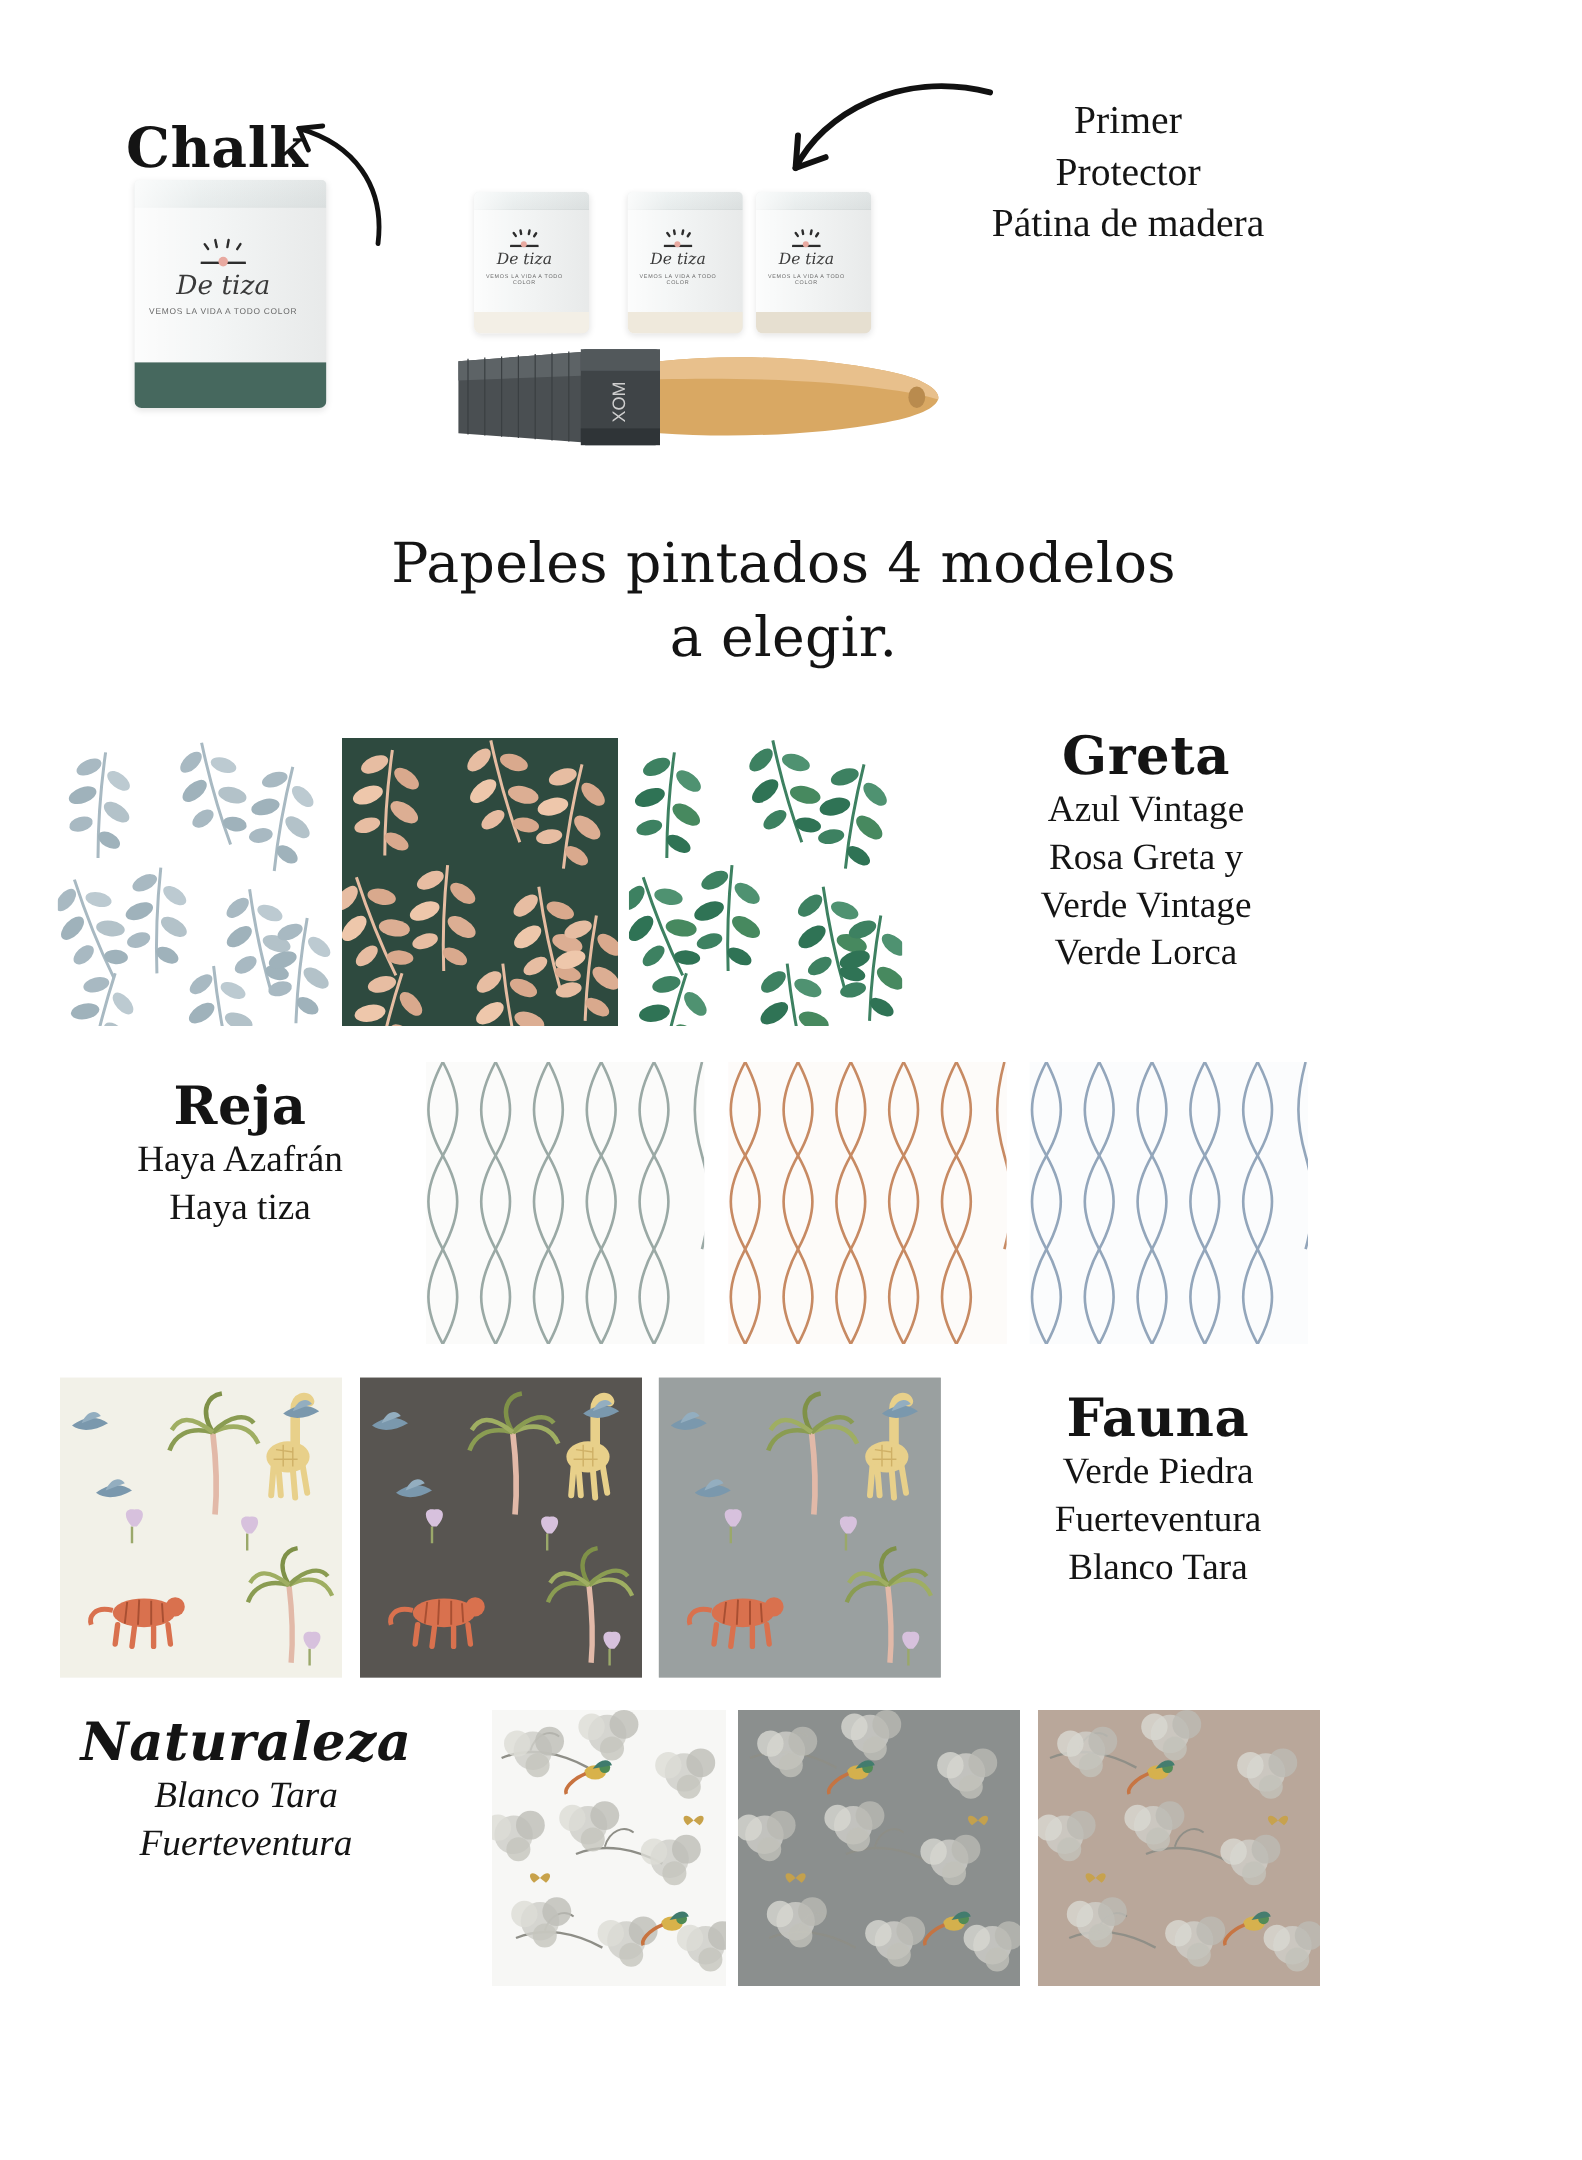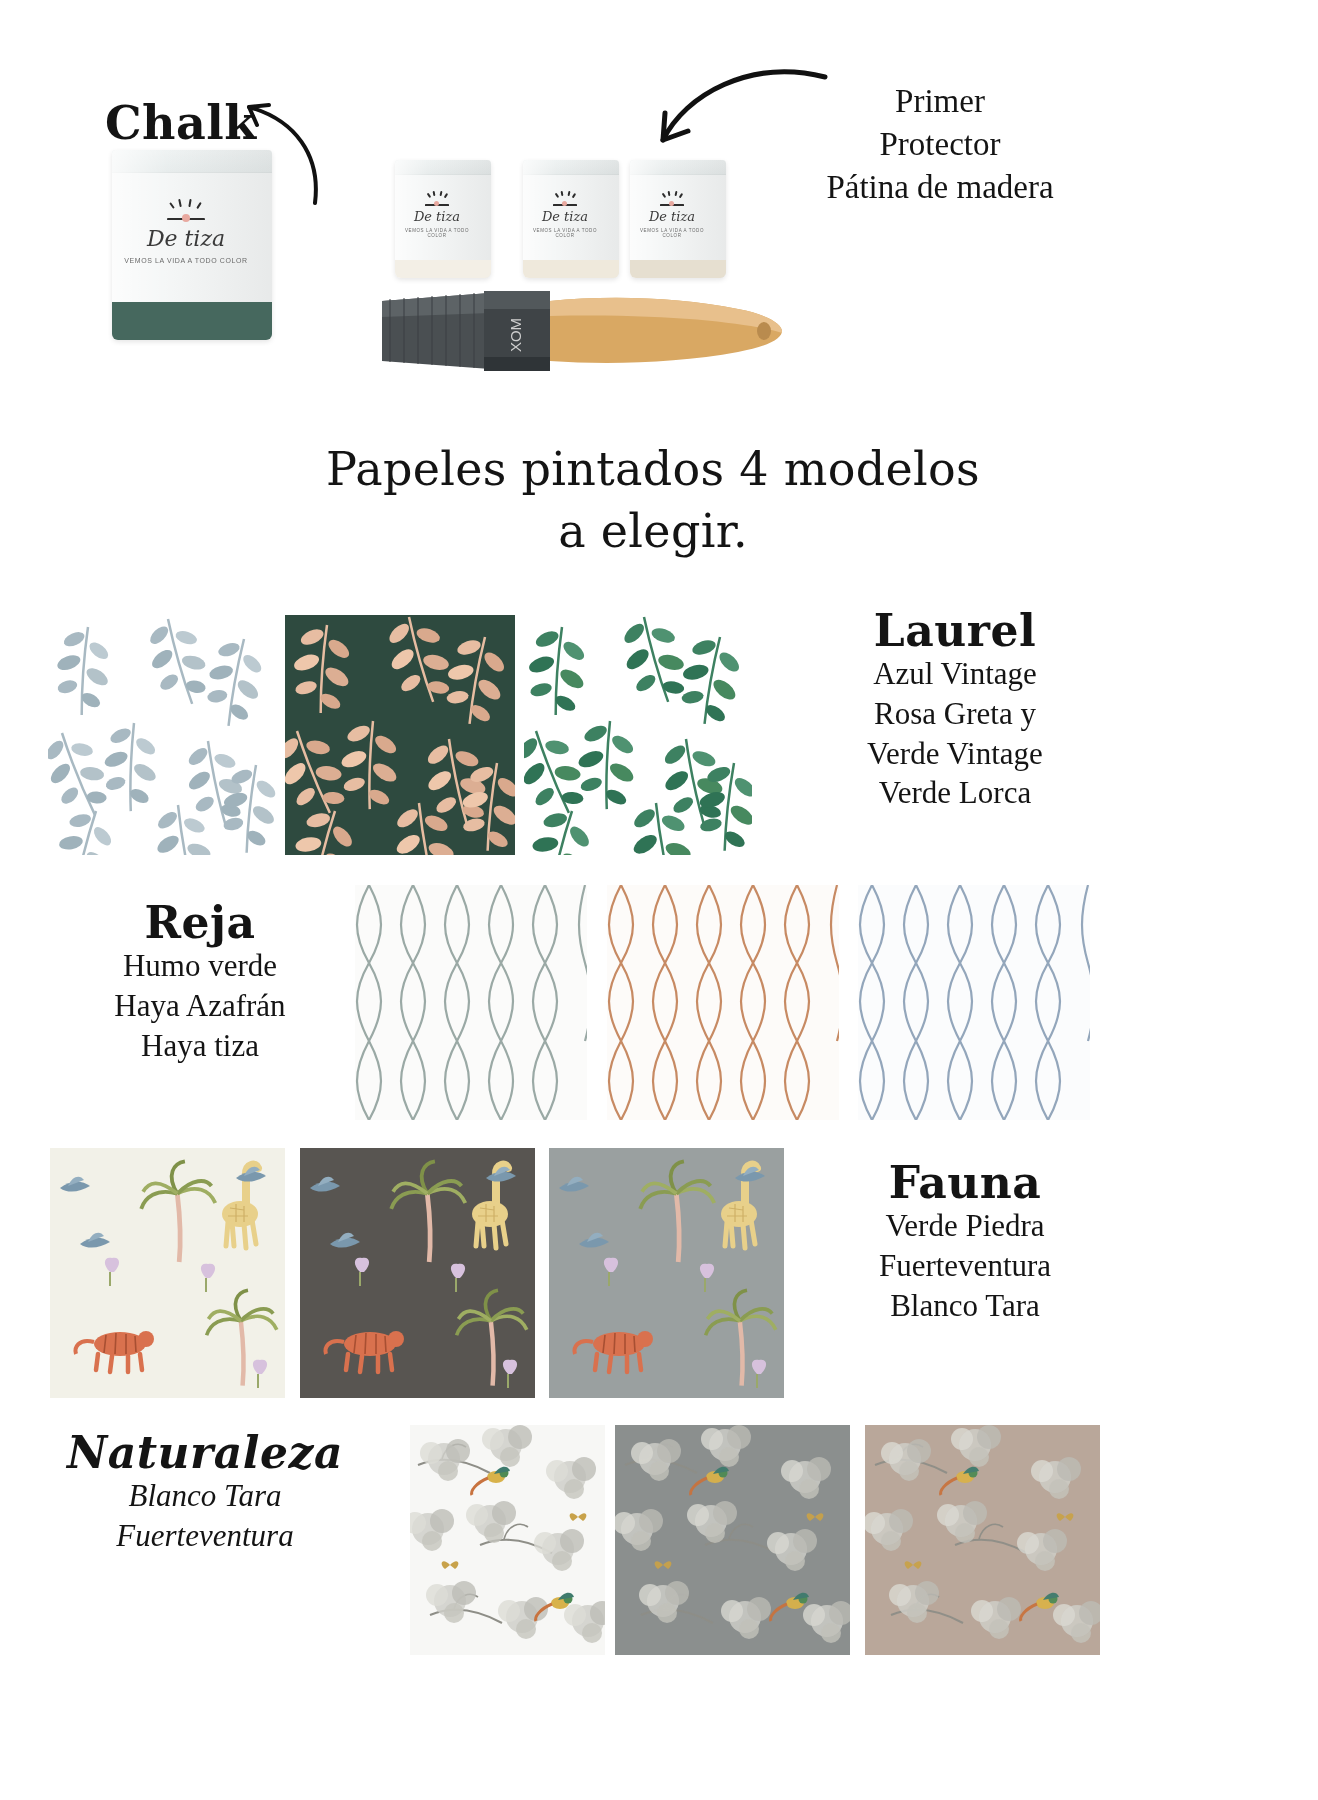--- a/index.html
+++ b/index.html
@@ -384,30 +384,29 @@
     <use href="#sprigC" x="12" y="116" transform="rotate(-18 12 116)"></use>
     <use href="#sprigC" x="86" y="106" transform="rotate(6 86 106)"></use>
     <use href="#sprigC" x="162" y="124" transform="rotate(-8 162 124)"></use>
     <use href="#sprigC" x="48" y="196" transform="rotate(18 48 196)"></use>
     <use href="#sprigC" x="132" y="188" transform="rotate(-6 132 188)"></use>
     <use href="#sprigC" x="210" y="148" transform="rotate(10 210 148)"></use>
   </svg>
 </div>
 
 <div class="text-block" id="txt-laurel">
-  <div class="title">Laurel</div>
+  <div class="title">Greta</div>
   <div class="line">Azul Vintage</div>
   <div class="line">Rosa Greta y</div>
   <div class="line">Verde Vintage</div>
   <div class="line">Verde Lorca</div>
 </div>
 
 <div class="text-block" id="txt-reja">
   <div class="title">Reja</div>
-  <div class="line">Humo verde</div>
   <div class="line">Haya Azafrán</div>
   <div class="line">Haya tiza</div>
 </div>
 
 <div class="swatch" id="sw-reja-1">
   <svg class="clip" viewBox="0 0 232 235" preserveAspectRatio="none">
     <rect width="232" height="235" fill="#fbfbfa"></rect>
     <g stroke="#9aa9a5" stroke-width="2.2" fill="none">
       <path d="M14 0 C 30 30, 30 50, 14 78 C -2 106, -2 126, 14 156 C 30 186, 30 206, 14 235"></path>
       <path d="M14 0 C -2 30, -2 50, 14 78 C 30 106, 30 126, 14 156 C -2 186, -2 206, 14 235"></path>

